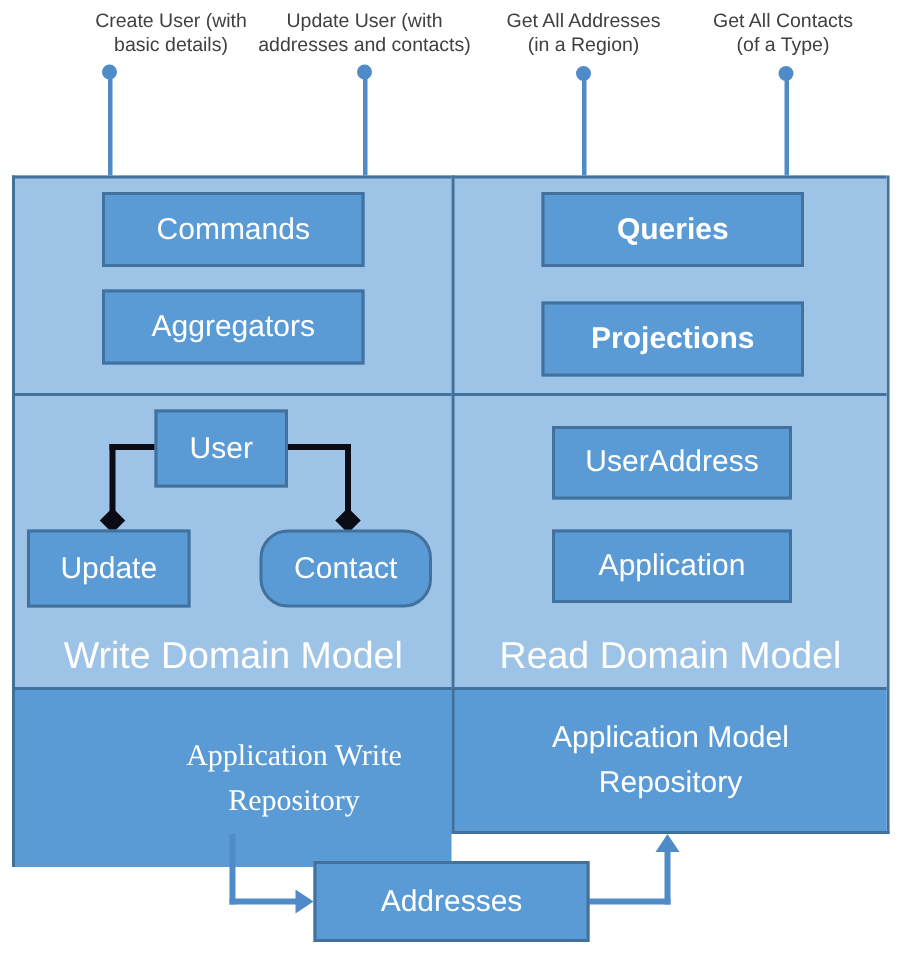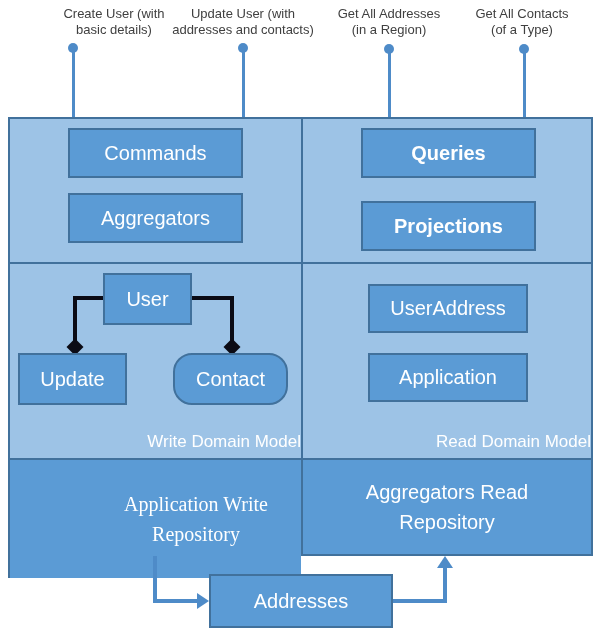--- a/index.html
+++ b/index.html
@@ -28,22 +28,22 @@
        display:flex;align-items:center;justify-content:flex-end;font-family:Liberation Serif, serif;}
   .c21{left:293px;top:341px;width:290px;height:96px;background:var(--repository-fill);
        display:flex;align-items:center;justify-content:center;}
   .node{
     position:absolute;box-sizing:border-box;background:var(--box-fill);
     border:2px solid var(--box-border);color:var(--box-text);font-size:20px;
     display:flex;align-items:center;justify-content:center;white-space:nowrap;
   }
   .row-box{left:58px;width:175px;height:50px;}
   .domain-label{
-    position:absolute;left:0;right:0;bottom:6px;text-align:right;
-    color:var(--box-text);font-size:17px;
+    position:absolute;left:0;right:0;bottom:6px;text-align:center;
+    color:var(--box-text);font-size:25px;
   }
   .repo-label{
     color:var(--box-text);font-size:20px;line-height:30px;text-align:center;width:210px;
   }
   .seg-black{position:absolute;background:var(--connector-black);}
   .diamond{position:absolute;width:12px;height:12px;background:var(--connector-black);
     transform:rotate(45deg);}
   .seg-blue{position:absolute;background:var(--connector-blue);}
   .arrow-right{position:absolute;width:0;height:0;
     border-top:8px solid transparent;border-bottom:8px solid transparent;
@@ -131,21 +131,21 @@
       <span>Application</span>
     </div>
     <div class="domain-label">Read Domain Model</div>
   </div>
 
   <div class="cell c20">
     <div class="repo-label">Application Write Repository</div>
   </div>
 
   <div class="cell c21">
-    <div class="repo-label">Aggregators Read Repository</div>
+    <div class="repo-label">Application Model Repository</div>
   </div>
 </div>
 
 <div class="seg-blue" style="left:153px;top:556px;width:4px;height:47px;"></div>
 <div class="seg-blue" style="left:153px;top:599px;width:46px;height:4px;"></div>
 <div class="arrow-right" style="left:197px;top:593px;"></div>
 
 <div class="seg-blue" style="left:392px;top:599px;width:55px;height:4px;"></div>
 <div class="seg-blue" style="left:443px;top:566px;width:4px;height:37px;"></div>
 <div class="arrow-up" style="left:437px;top:556px;"></div>

